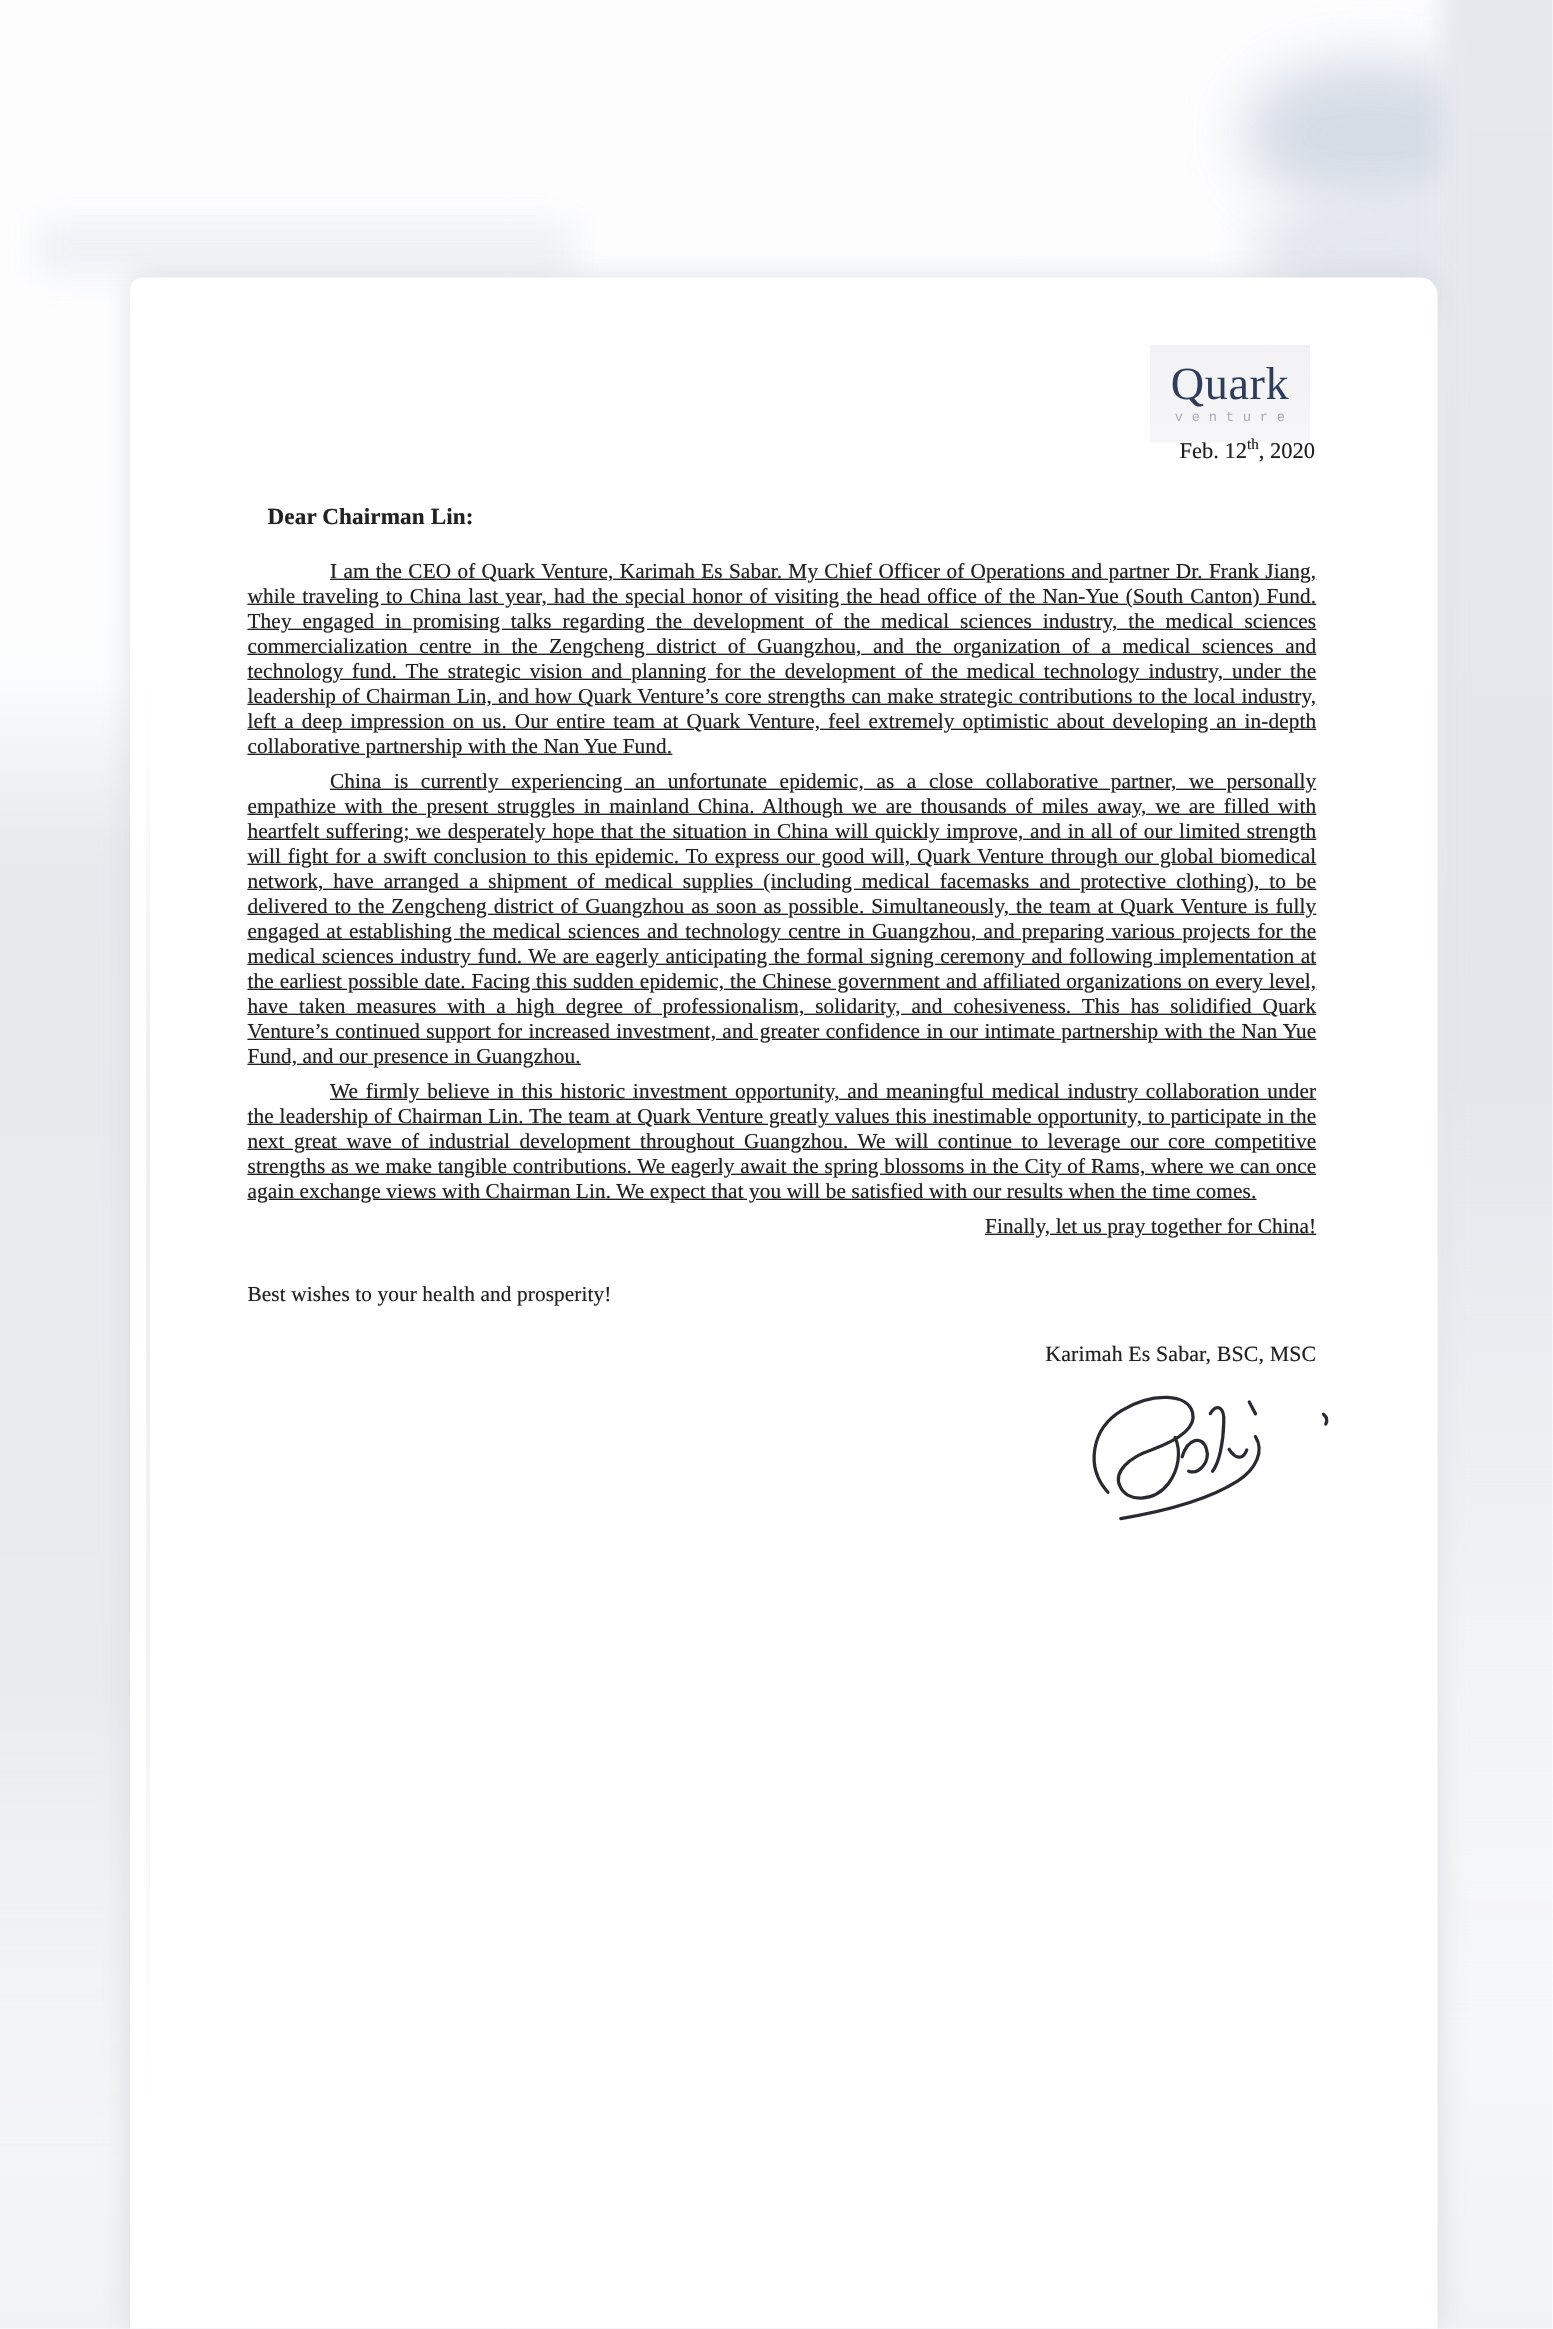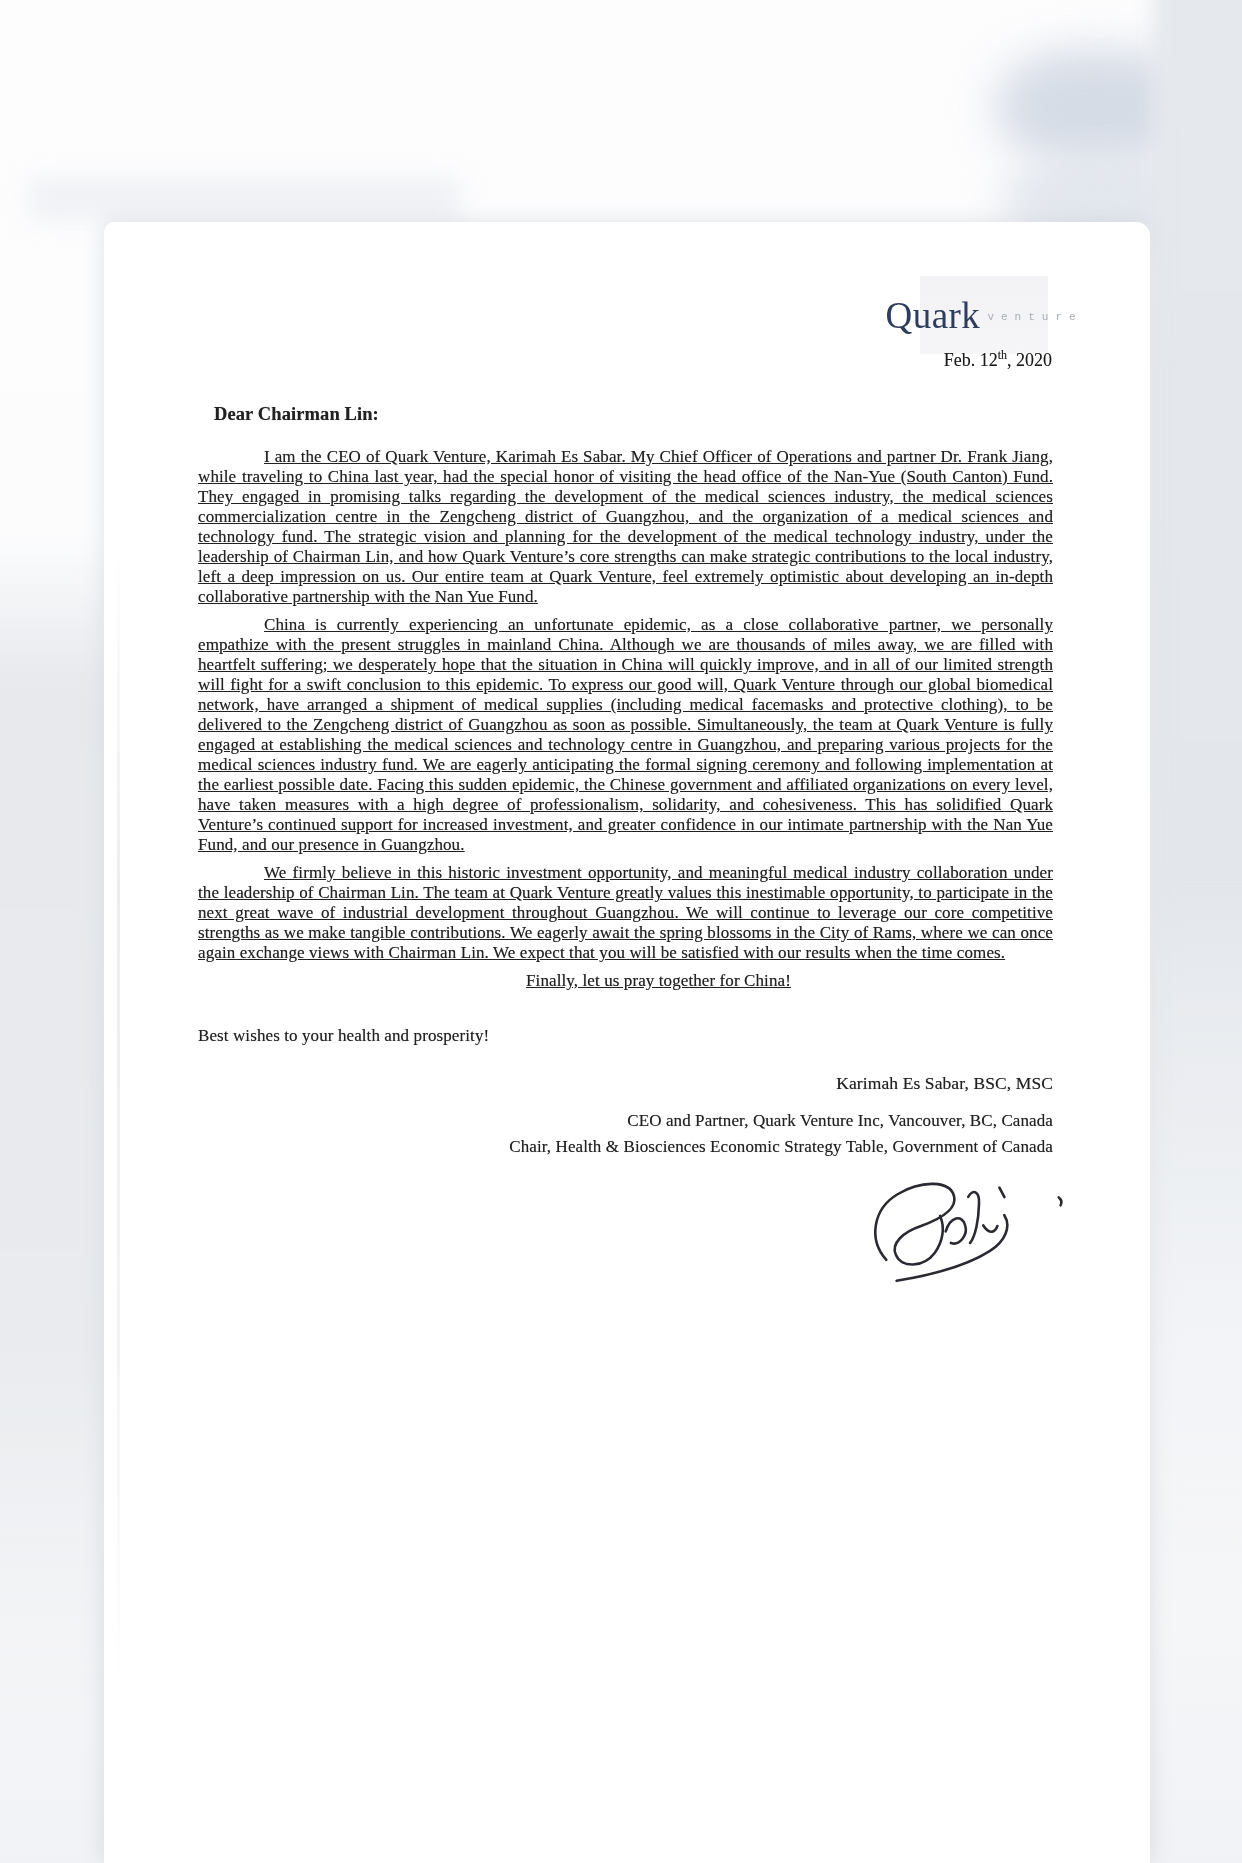--- a/index.html
+++ b/index.html
@@ -18,32 +18,32 @@
   .top-streak{position:absolute;left:30px;top:178px;width:430px;height:42px;background:#edeff3;filter:blur(12px);opacity:.85;}
 
   
   .paper{position:absolute;left:104px;top:222px;width:1046px;height:1641px;background:#ffffff;
     border-radius:10px 14px 0 0;box-shadow:0 0 22px rgba(110,120,140,.20);}
   .seam{position:absolute;left:13px;top:320px;width:3px;height:1150px;
     background:linear-gradient(180deg,rgba(190,195,205,0) 0%,rgba(190,195,205,.30) 30%,rgba(190,195,205,.20) 70%,rgba(190,195,205,0) 100%);}
 
   .logo-box{position:absolute;left:816px;top:54px;width:128px;height:78px;
     background:linear-gradient(180deg,#f2f2f4,#f6f6f8);
-    display:flex;flex-direction:row;align-items:center;justify-content:center;}
+    display:flex;flex-direction:column;align-items:center;justify-content:center;}
   .logo-brand{font-size:37px;color:#2e3d5c;line-height:1;letter-spacing:.5px;}
   .logo-sub{font-family:Liberation Mono, monospace;font-size:11px;letter-spacing:7px;color:#a8adb6;margin-top:3px;padding-left:7px;}
 
   .date-row{position:absolute;right:98px;top:128px;font-size:18px;color:#1d1d1f;text-shadow:0 0 .6px rgba(33,33,33,.45);}
   .sup{font-size:12px;vertical-align:super;line-height:0;}
 
   .letter-flow{position:absolute;left:94px;top:182px;width:855px;color:#212121;}
   .soft{text-shadow:0 0 .7px rgba(33,33,33,.5);letter-spacing:.1px;}
   .salutation{font-weight:bold;font-size:18.5px;margin:0 0 22px 16px;}
   .para{font-size:17px;line-height:20px;text-align:justify;text-indent:66px;margin:0 0 8px 0;text-decoration:underline;}
-  .para.short{text-align:center;}
+  .para.short{text-align:right;}
   .closing{margin-top:32px;font-size:17px;line-height:26px;}
   .signer-name{margin-top:24px;font-weight:normal;font-size:17.5px;text-align:right;}
   .signer-titles{margin-top:14px;font-size:17px;line-height:26px;text-align:right;}
   .signature-wrap{margin-top:8px;height:112px;position:relative;}
   .signature-svg{position:absolute;right:-50px;top:0;width:250px;height:110px;transform:rotate(-6deg);}
   .signature-svg path{fill:none;stroke:#2a2a33;stroke-width:2.6;stroke-linecap:round;stroke-linejoin:round;}
 </style>
 </head>
 <body>
 
@@ -68,24 +68,20 @@
 
     <p class="para soft">I am the CEO of Quark Venture, Karimah Es Sabar. My Chief Officer of Operations and partner Dr. Frank Jiang, while traveling to China last year, had the special honor of visiting the head office of the Nan-Yue (South Canton) Fund. They engaged in promising talks regarding the development of the medical sciences industry, the medical sciences commercialization centre in the Zengcheng district of Guangzhou, and the organization of a medical sciences and technology fund. The strategic vision and planning for the development of the medical technology industry, under the leadership of Chairman Lin, and how Quark Venture’s core strengths can make strategic contributions to the local industry, left a deep impression on us.  Our entire team at Quark Venture, feel extremely optimistic about developing an in-depth collaborative partnership with the Nan Yue Fund.</p>
     <p class="para soft">China is currently experiencing an unfortunate epidemic, as a close collaborative partner, we personally empathize with the present struggles in mainland China. Although we are thousands of miles away, we are filled with heartfelt suffering; we desperately hope that the situation in China will quickly improve, and in all of our limited strength will fight for a swift conclusion to this epidemic. To express our good will, Quark Venture through our global biomedical network, have arranged a shipment of medical supplies (including medical facemasks and protective clothing), to be delivered to the Zengcheng district of Guangzhou as soon as possible. Simultaneously, the team at Quark Venture is fully engaged at establishing the medical sciences and technology centre in Guangzhou, and preparing various projects for the medical sciences industry fund. We are eagerly anticipating the formal signing ceremony and following implementation at the earliest possible date. Facing this sudden epidemic, the Chinese government and affiliated organizations on every level, have taken measures with a high degree of professionalism, solidarity, and cohesiveness. This has solidified Quark Venture’s continued support for increased investment, and greater confidence in our intimate partnership with the Nan Yue Fund, and our presence in Guangzhou.</p>
     <p class="para soft">We firmly believe in this historic investment opportunity, and meaningful medical industry collaboration under the leadership of Chairman Lin. The team at Quark Venture greatly values this inestimable opportunity, to participate in the next great wave of industrial development throughout Guangzhou. We will continue to leverage our core competitive strengths as we make tangible contributions. We eagerly await the spring blossoms in the City of Rams, where we can once again exchange views with Chairman Lin. We expect that you will be satisfied with our results when the time comes.</p>
     <p class="para short soft">Finally, let us pray together for China!</p>
 
     <div class="closing soft">Best wishes to your health and prosperity!</div>
 
     <div class="signer-name soft">Karimah Es Sabar, BSC, MSC</div>
 
-    <div class="signer-titles soft">
-      <div>CEO and Partner, Quark Venture Inc, Vancouver, BC, Canada</div>
-      <div>Chair, Health &amp; Biosciences Economic Strategy Table, Government of Canada</div>
-    </div>
 
     <div class="signature-wrap">
       <svg class="signature-svg" viewBox="0 0 250 110" xmlns="http://www.w3.org/2000/svg">
         <path d="M30 82 C14 60 22 30 48 18 C74 6 102 10 104 26 C106 40 84 48 68 52 C50 56 36 66 40 78 C44 92 66 94 79 80 C88 70 92 56 88 44"></path>
         <path d="M92 60 C98 46 110 44 112 56 C114 66 104 76 96 72"></path>
         <path d="M118 28 C124 20 130 24 128 36 C126 52 121 68 115 74"></path>
         <path d="M130 58 C134 66 140 68 144 60"></path>
         <path d="M152 50 C158 62 150 76 134 84 C110 96 72 102 38 104"></path>
         <path d="M150 22 L154 32"></path>
         <path d="M208 38 C210 40 211 43 209 46"></path>

